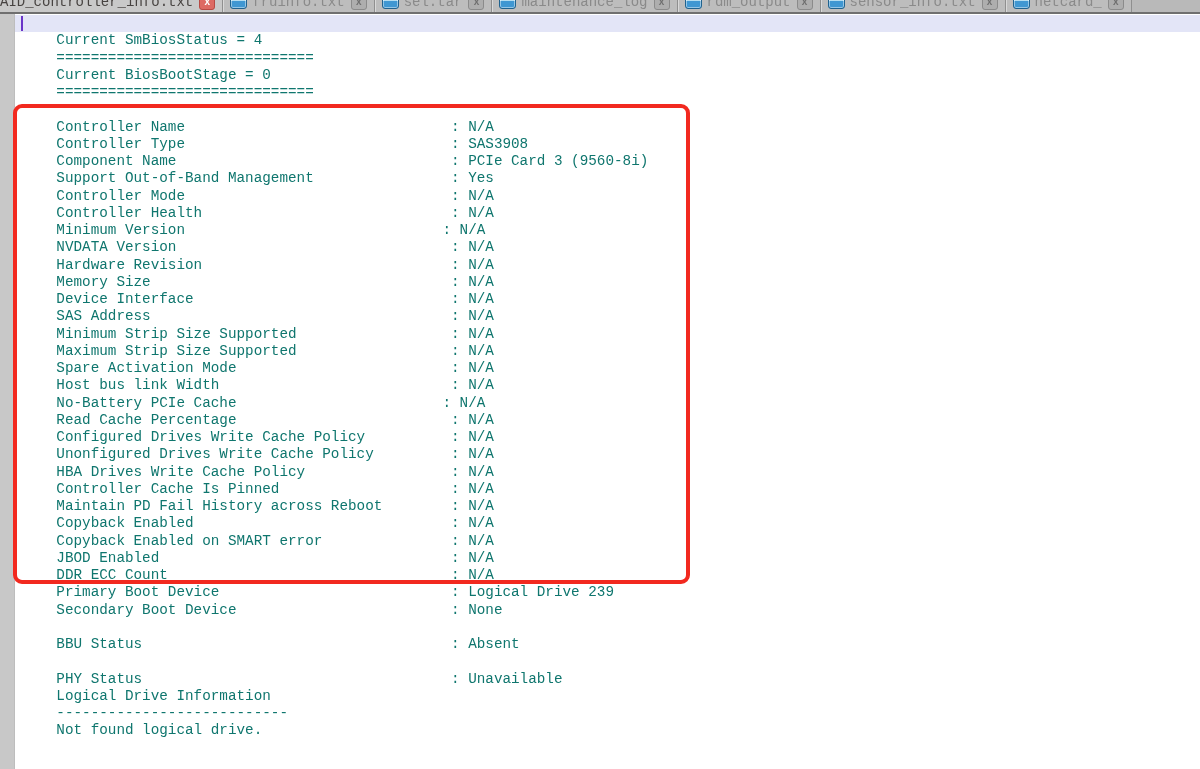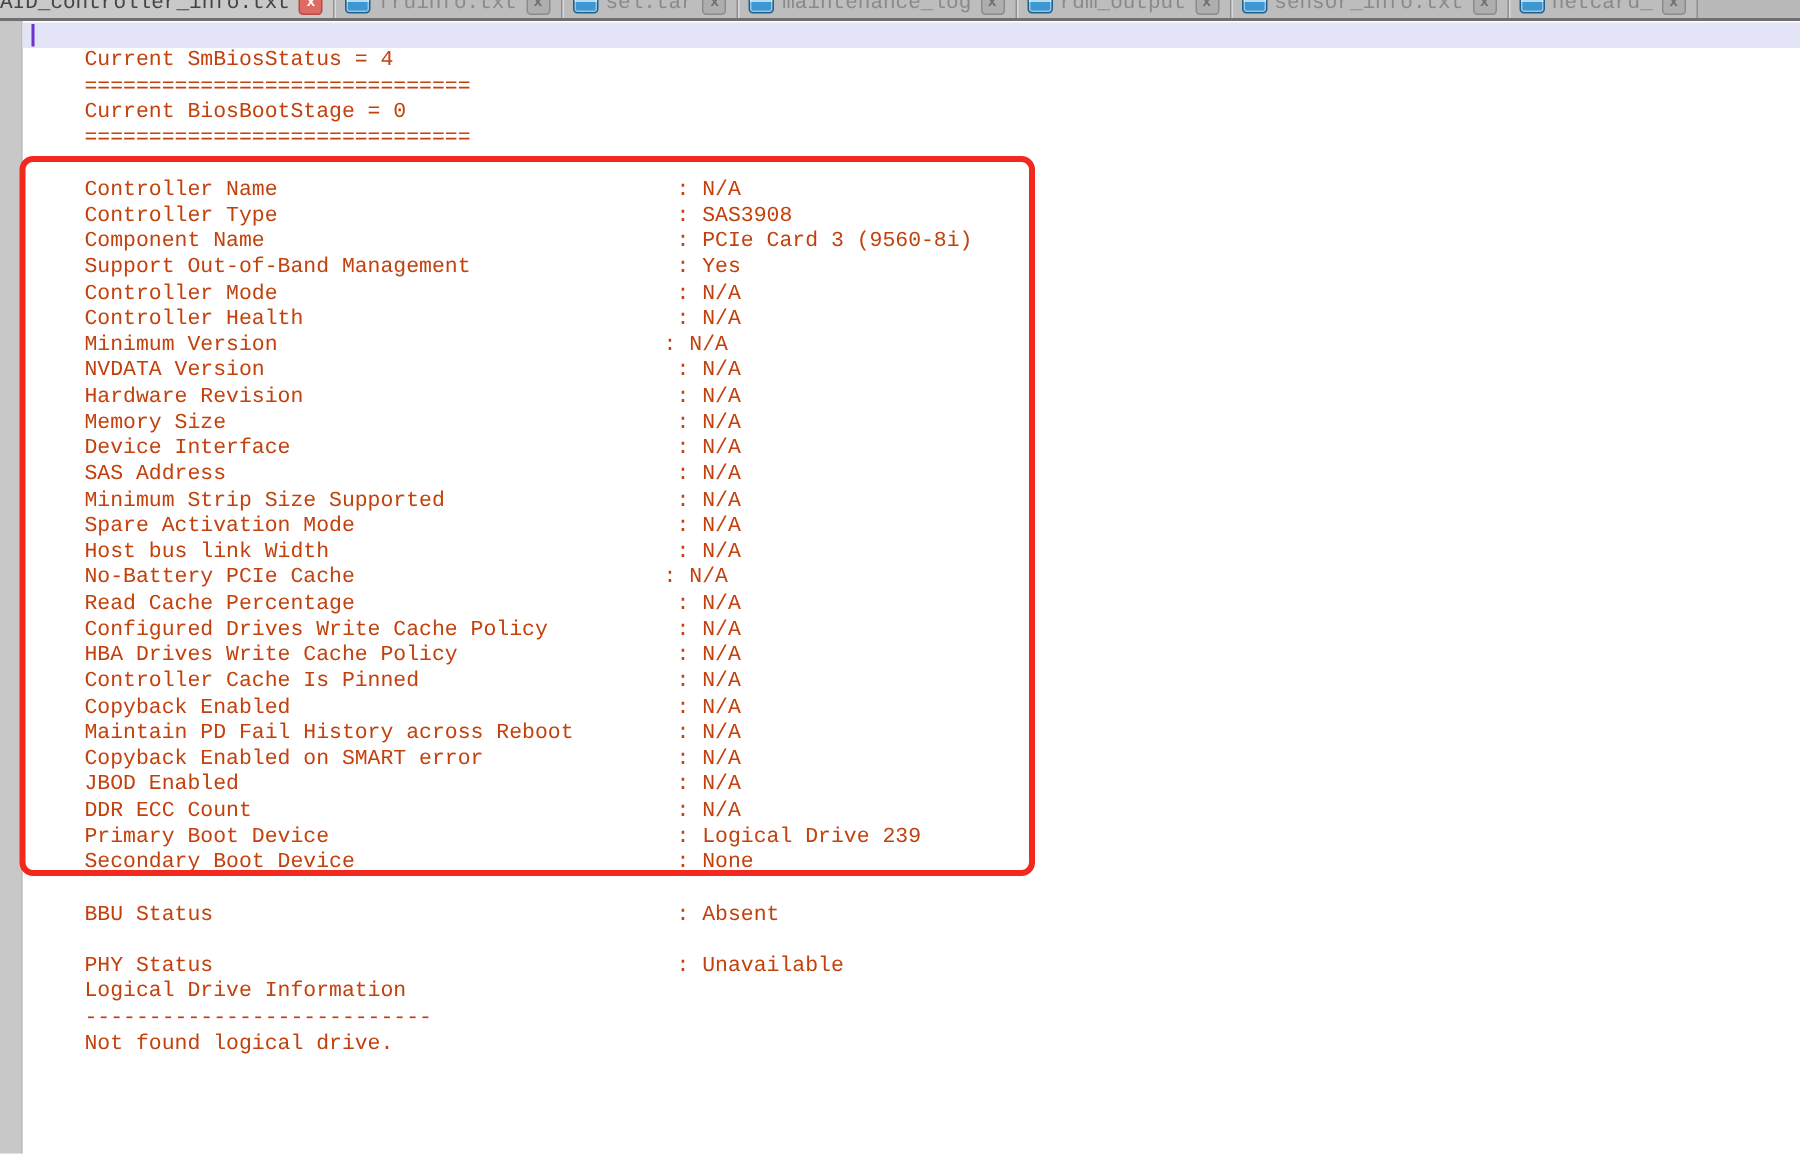--- a/index.html
+++ b/index.html
@@ -45,21 +45,21 @@
   }
   .tab-fill{flex:1 1 auto;height:24px;background:#b9b9b9;}
   
   .editor{display:flex;position:relative;height:755px;background:#ffffff;}
   .margin-strip{
     width:14px;flex:0 0 auto;background:#c8c8c8;
     border-right:1px solid #bdbdbd;
   }
   .content{
     flex:1 1 auto;padding-top:1px;position:relative;
-    font-size:14.3px;color:#c2410c;
+    font-size:14.3px;color:#0f766e;
   }
   .line{
     height:17.25px;line-height:17.25px;white-space:pre;
     padding-left:7px;position:relative;
   }
   .line.current{background:#e3e5f7;}
   .caret{
     position:absolute;left:6px;top:1px;width:2px;height:15px;
     background:#6a35c8;
   }
@@ -167,45 +167,51 @@
       <div class="line">
     <span>Device Interface                              : N/A</span>
   </div>
       <div class="line">
     <span>SAS Address                                   : N/A</span>
   </div>
       <div class="line">
     <span>Minimum Strip Size Supported                  : N/A</span>
   </div>
       <div class="line">
+    <span>Maximum Strip Size Supported                  : N/A</span>
+  </div>
+      <div class="line">
     <span>Spare Activation Mode                         : N/A</span>
   </div>
       <div class="line">
     <span>Host bus link Width                           : N/A</span>
   </div>
       <div class="line">
     <span>No-Battery PCIe Cache                        : N/A</span>
   </div>
       <div class="line">
     <span>Read Cache Percentage                         : N/A</span>
   </div>
       <div class="line">
     <span>Configured Drives Write Cache Policy          : N/A</span>
   </div>
       <div class="line">
+    <span>Unonfigured Drives Write Cache Policy         : N/A</span>
+  </div>
+      <div class="line">
     <span>HBA Drives Write Cache Policy                 : N/A</span>
   </div>
       <div class="line">
     <span>Controller Cache Is Pinned                    : N/A</span>
   </div>
       <div class="line">
+    <span>Maintain PD Fail History across Reboot        : N/A</span>
+  </div>
+      <div class="line">
     <span>Copyback Enabled                              : N/A</span>
-  </div>
-      <div class="line">
-    <span>Maintain PD Fail History across Reboot        : N/A</span>
   </div>
       <div class="line">
     <span>Copyback Enabled on SMART error               : N/A</span>
   </div>
       <div class="line">
     <span>JBOD Enabled                                  : N/A</span>
   </div>
       <div class="line">
     <span>DDR ECC Count                                 : N/A</span>
   </div>

